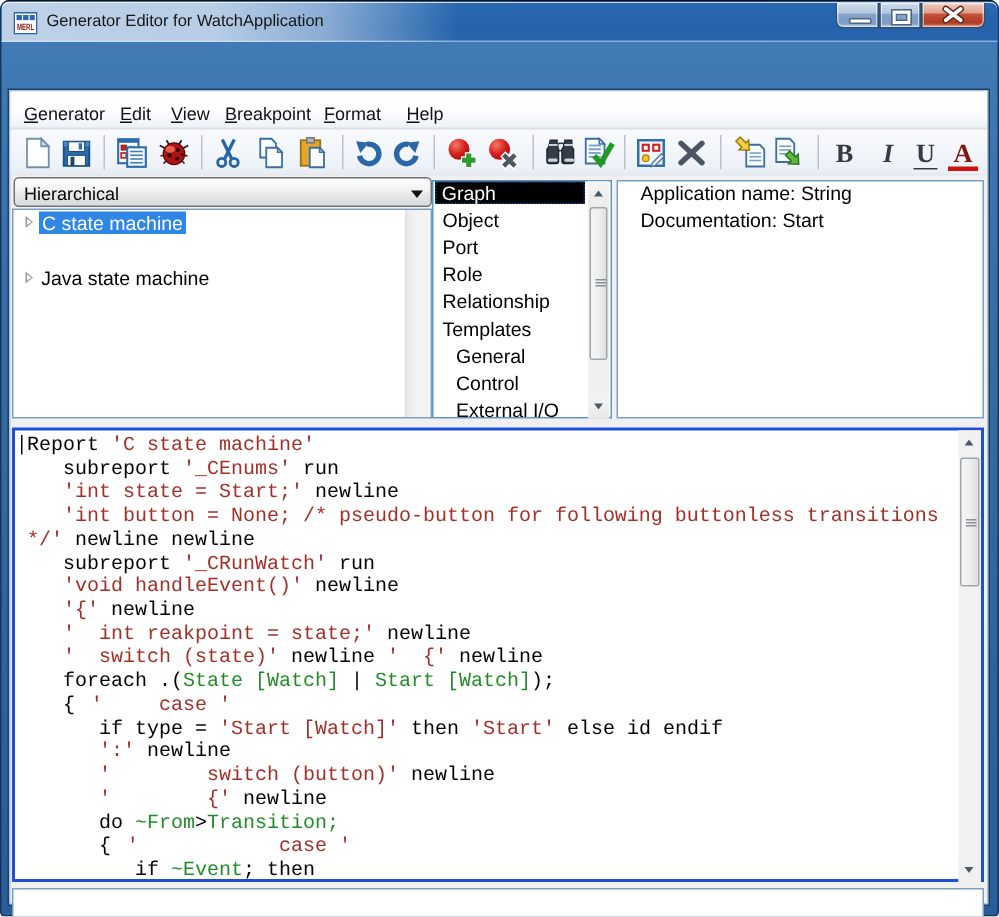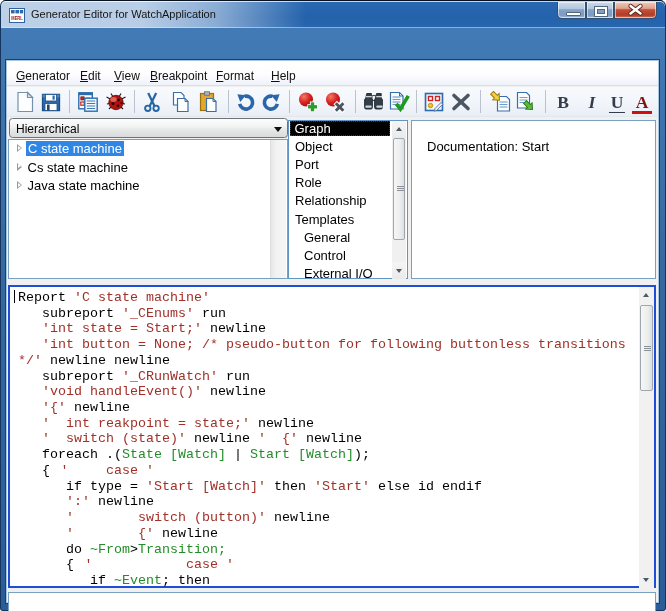--- a/index.html
+++ b/index.html
@@ -290,25 +290,20 @@
     <div id="combo">
             <span>Hierarchical</span>
             <div class="arr"></div>
           </div>
     <div id="tree">
       <div class="trow" style="top:0px;width:272px">
               <span class="tri"></span>
               <span class="trii"></span>
               <span class="tsel">C state machine</span>
             </div>
-      <div class="trow" style="top:18.7px;width:260px">
-              <span class="tri"></span>
-              <span class="trii"></span>
-              <span class="tlab">Cs state machine</span>
-            </div>
       <div class="trow" style="top:37.4px;width:260px">
               <span class="tri"></span>
               <span class="trii"></span>
               <span class="tlab">Java state machine</span>
             </div>
       <div id="treesb"></div>
     </div>
     <div id="list">
       <div id="lsel">Graph</div>
       <div class="lrow" style="top:17.2px;left:6px">Object</div>
@@ -325,20 +320,21 @@
               </div>
         <div class="sthumb" style="top:17.5px;height:102px">
                 <span class="grip" style="top:47px"></span>
               </div>
         <div class="sbtn" style="top:141px">
                 <span class="uar" style="top:7px;border-top:4px solid #4d5a66"></span>
               </div>
       </div>
     </div>
     <div id="props">
+      <div style="top:-1px">Application name: String</div>
       <div style="top:17.2px">Documentation: Start</div>
     </div>
     <div id="code">
       <div id="caret"></div>
       <pre id="codepre">Report <span class="r">'C state machine'</span>
    subreport <span class="r">'_CEnums'</span> run
    <span class="r">'int state = Start;'</span> newline
    <span class="r">'int button = None; /* pseudo-button for following buttonless transitions</span>
 <span class="r">*/'</span> newline newline
    subreport <span class="r">'_CRunWatch'</span> run

